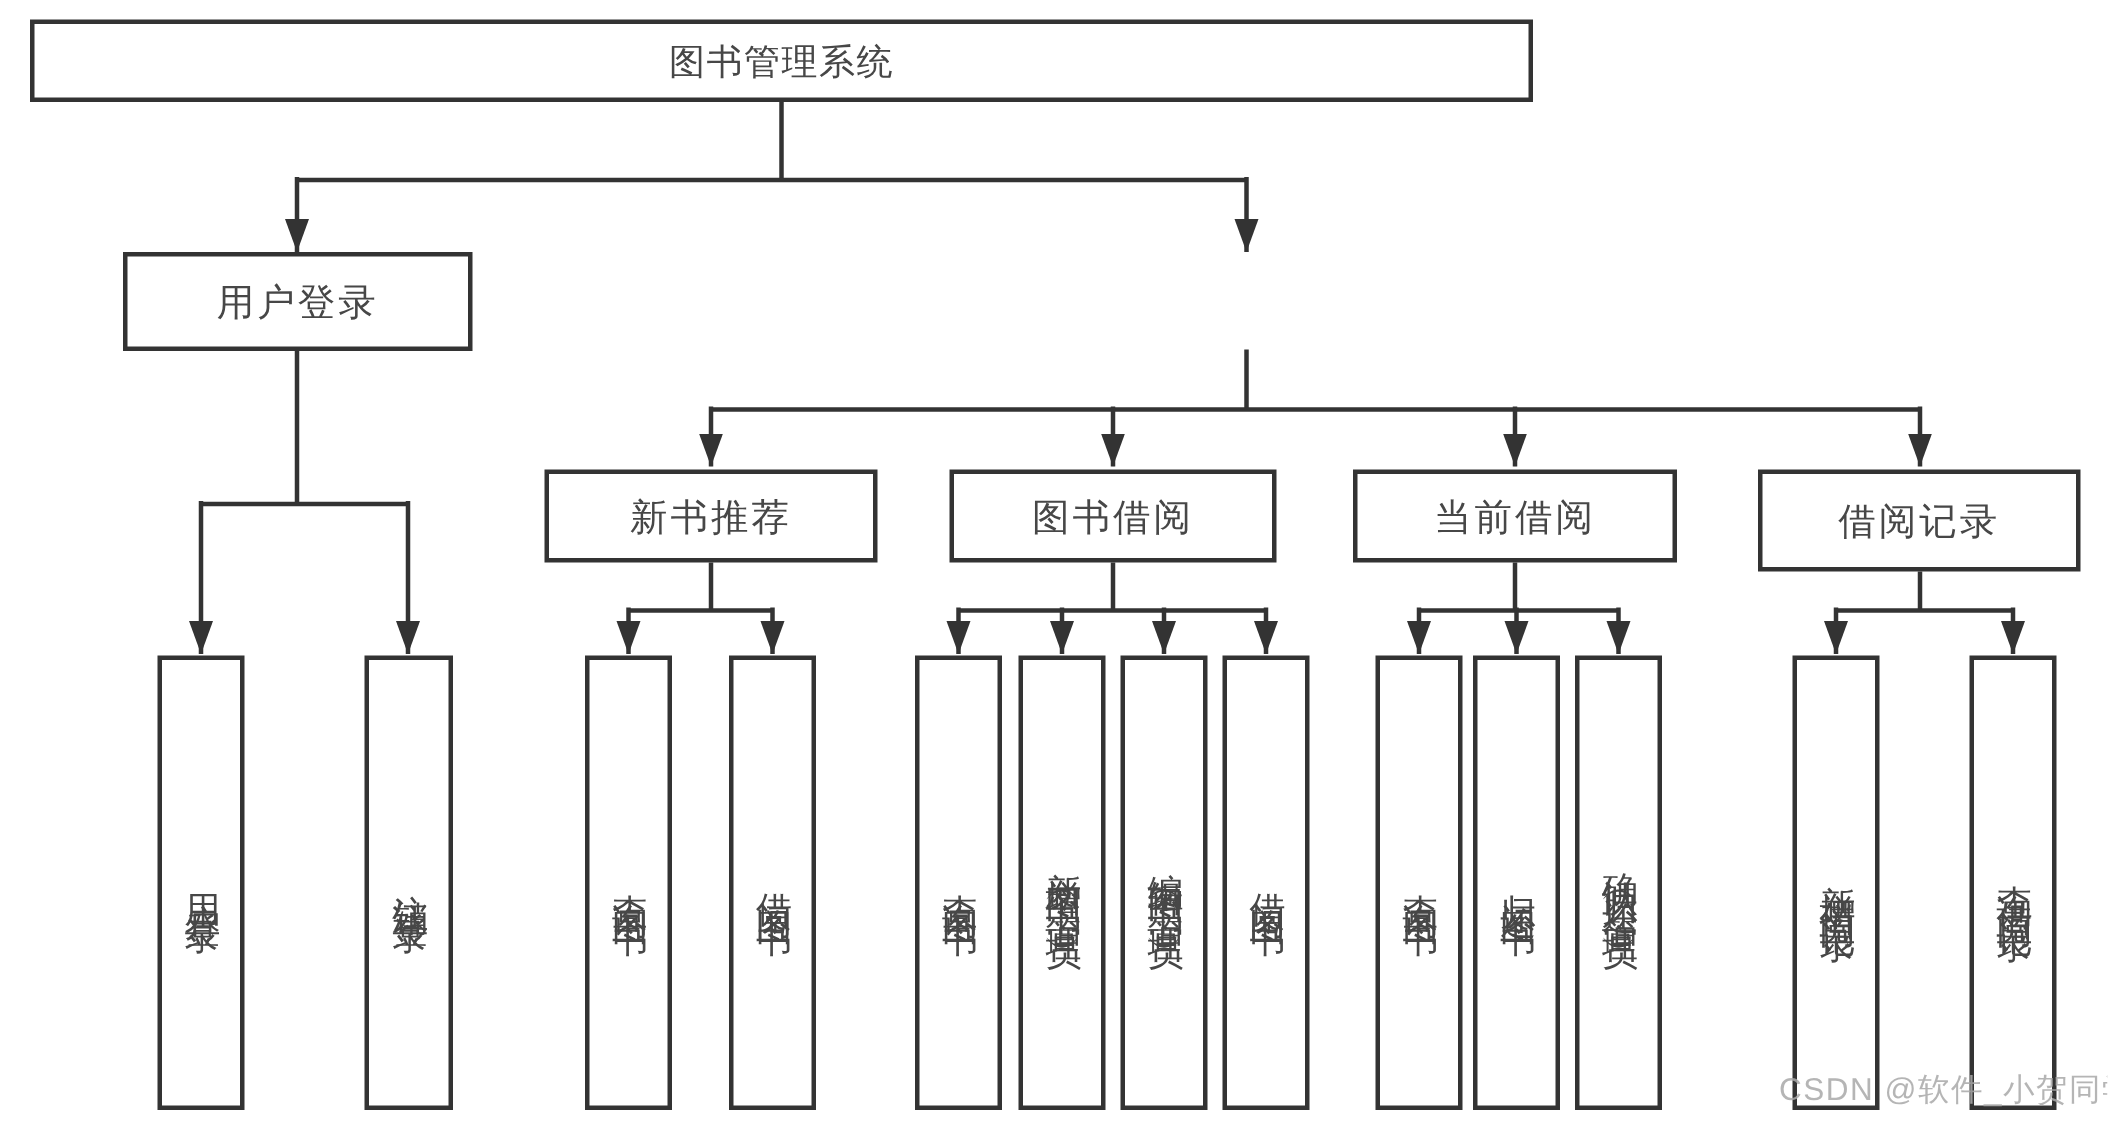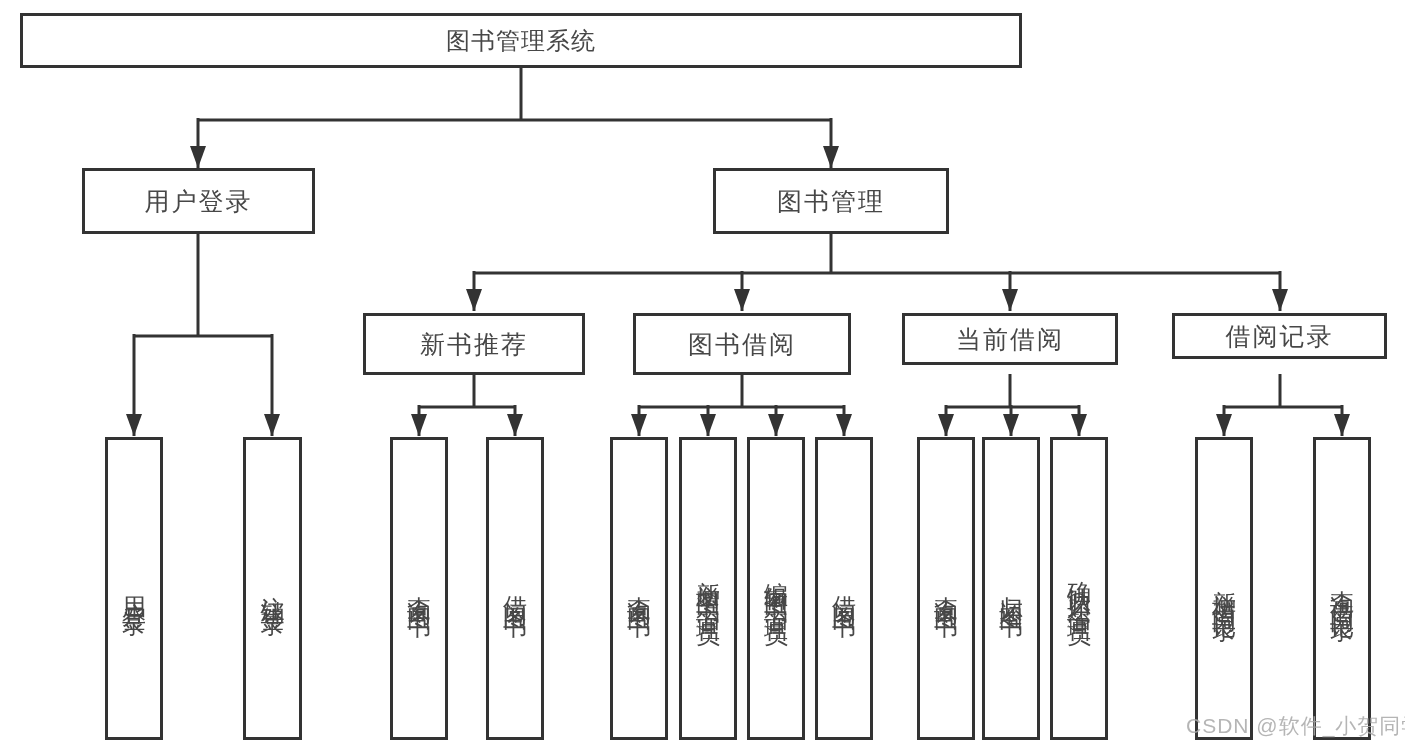--- a/index.html
+++ b/index.html
@@ -123,34 +123,31 @@
     <path d="M1342 405 V436" marker-end="url(#arrow)"></path>
   </svg>
 
   <div class="box root" style="left:20px; top:13px; width:1002px; height:55px;">
     <span class="lbl">图书管理系统</span>
   </div>
 
   <div class="box" style="left:82px; top:168px; width:233px; height:66px;">
     <span class="lbl">用户登录</span>
   </div>
-  <div class="box" style="left:713px; top:168px; width:236px; height:66px;">
-    <span class="lbl">图书管理</span>
-  </div>
 
   <div class="box" style="left:633px; top:313px; width:218px; height:62px;">
     <span class="lbl">图书借阅</span>
   </div>
   <div class="box" style="left:363px; top:313px; width:222px; height:62px;">
     <span class="lbl">新书推荐</span>
   </div>
-  <div class="box" style="left:902px; top:313px; width:216px; height:52px;text-align:center;">
+  <div class="box" style="left:902px; top:313px; width:216px; height:62px;text-align:center;">
     <span class="lbl">当前借阅</span>
   </div>
-  <div class="box" style="left:1172px; top:313px; width:215px; height:46px;">
+  <div class="box" style="left:1172px; top:313px; width:215px; height:68px;">
     <span class="lbl">借阅记录</span>
   </div>
 
   <div class="box leaf" style="left:105px; top:437px; width:58px; height:303px;">
     <span class="lbl">用户登录</span>
   </div>
   <div class="box leaf" style="left:243px; top:437px; width:59px; height:303px;">
     <span class="lbl">注销登录</span>
   </div>
 

